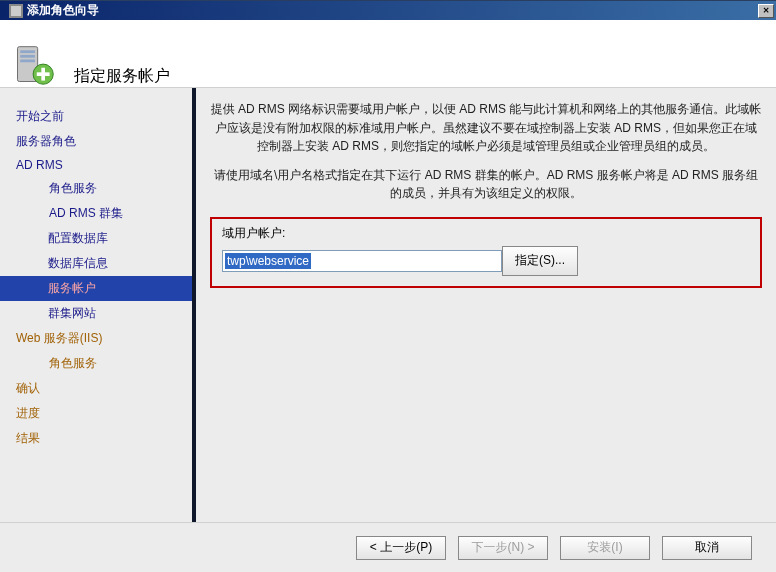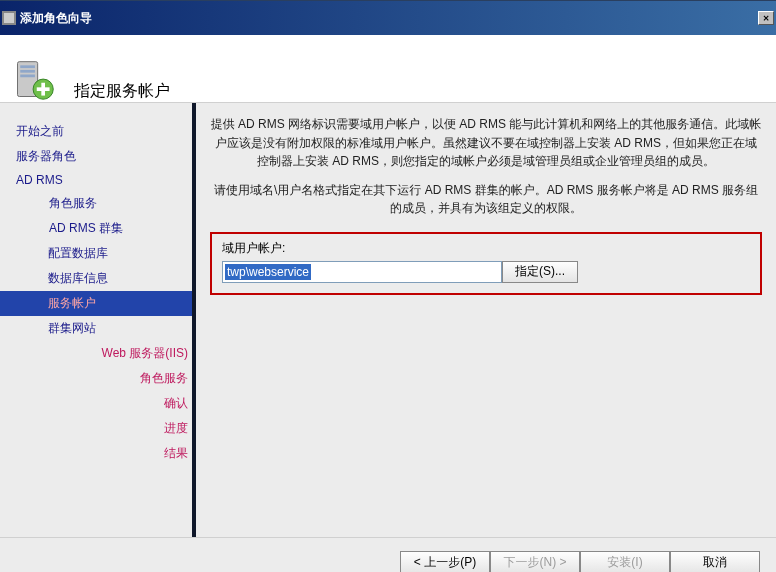--- a/index.html
+++ b/index.html
@@ -1,25 +1,25 @@
 <!DOCTYPE html>
 <html><head>
 <meta charset="utf-8">
 <style>
   * { box-sizing: border-box; font-family: "SimSun", "Microsoft YaHei", sans-serif; font-size: 12px; }
   html, body { margin: 0; padding: 0; }
   body { width: 776px; height: 572px; background: #f0f0f0; overflow: hidden; }
 
   .titlebar {
     background: linear-gradient(to right, #0a246a, #3a6ea5);
-    height: 35px;
+    height: 20px;
     display: flex;
     align-items: center;
     justify-content: space-between;
-    padding: 0 2px 0 2px;
+    padding: 0 2px 0 9px;
     border-top: 1px solid #2a3f5f;
   }
   .titlebar-left { display:flex; align-items:center; gap:4px; }
   .title-text { color: #fff; font-weight: bold; }
   .title-icon { width: 14px; height: 14px; background: #888; display:inline-block; position:relative; }
   .title-icon::before { content:""; position:absolute; left:2px; top:2px; width:10px; height:10px; background:#ccc; }
   .close-btn {
     width: 16px; height: 14px;
     background: #c0c0c0;
     border: 1px solid #fff; border-right-color:#555; border-bottom-color:#555;
@@ -50,21 +50,21 @@
     border-right: 4px solid #0f172a;
     padding-top: 16px;
   }
   .side-item {
     padding: 4px 4px 4px 16px;
     color: #1a1a8a;
     cursor: default;
   }
   .side-item.indent-1 { padding-left: 49px; }
   .side-item.indent-2 { padding-left: 48px; }
-  .side-item.plain { color: #be185d; text-align: right; }
+  .side-item.plain { color: #a16207; }
   .side-item.selected {
     background: #2244aa;
     color: #fca5a5;
   }
 
   .content {
     flex: 1;
     background: #ececec;
     padding: 12px 14px 0 14px;
   }
@@ -87,38 +87,38 @@
     padding: 0 2px;
     overflow:hidden;
   }
   .text-input span {
     background: #316ac5;
     color: #fff;
     padding: 1px 2px;
     white-space: nowrap;
   }
   .win-btn {
-    height: 22px;
+    height: 30px;
     min-width: 76px;
     padding: 0 10px;
     border: 1px solid #888;
     background: linear-gradient(#fefefe,#e4e4e4);
     display:flex; align-items:center; justify-content:center;
     cursor: default;
     color:#000;
   }
   .win-btn.disabled { color:#9c9c9c; }
 
   .footer {
     height: 50px;
     background: #ececec;
     border-top: 1px solid #d0d0d0;
     display:flex; align-items:center; justify-content:flex-end;
-    padding-right: 16px;
-    gap: 0;
+    padding-right: 24px;
+    gap: 12px;
   }
   .footer .win-btn { min-width: 90px; height: 24px; }
 </style>
 </head>
 <body>
 
 <div class="titlebar">
   <div class="titlebar-left">
     <span class="title-icon"></span>
     <span class="title-text">添加角色向导</span>

